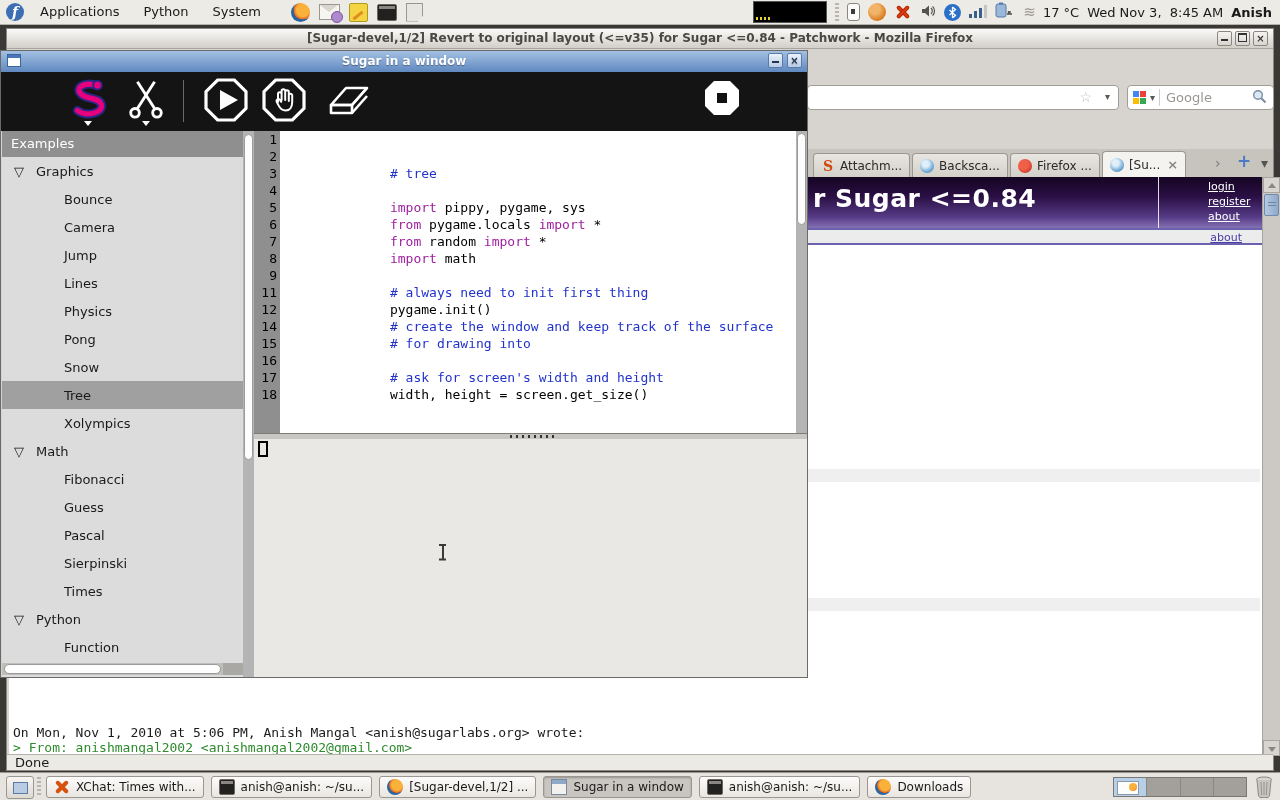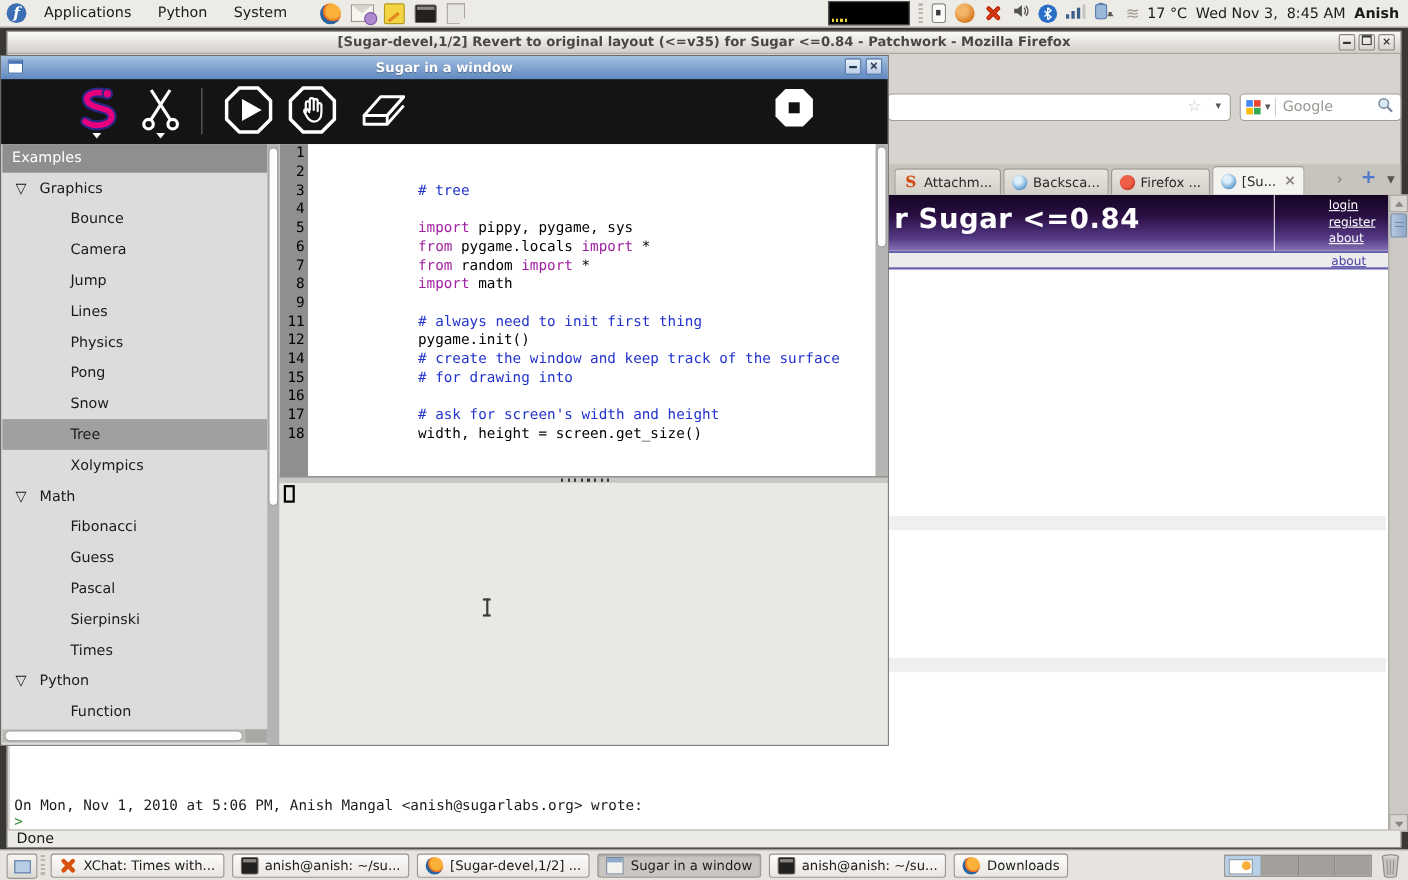--- a/index.html
+++ b/index.html
@@ -170,21 +170,21 @@
   .sb-hscroll{position:absolute;left:1px;top:612px;width:241px;height:12px;background:#c0beba;}
   .sb-hthumb{position:absolute;left:2px;top:1px;width:217px;height:10px;background:#fdfdfd;border:1px solid #9a9a9a;
     border-radius:5px;box-sizing:border-box;}
   .sb-corner{position:absolute;left:221px;top:0;width:20px;height:12px;background:#aaa8a4;}
 
   .sg-editor{position:absolute;left:253px;top:80px;width:542px;height:302px;background:#fff;overflow:hidden;
     font-family:"DejaVu Sans Mono",monospace;font-size:13px;}
   .gutter-bg{position:absolute;left:0;top:0;width:26px;height:100%;background:#8f8f8f;}
   .cline{position:relative;height:17px;display:flex;line-height:17px;white-space:pre;}
   .lnum{width:26px;flex:none;text-align:right;padding-right:3px;box-sizing:border-box;color:#000;}
-  .ccode{padding-left:6px;}
+  .ccode{padding-left:16px;}
   .seg-c{color:#2233cc;}
   .seg-k{color:#a020a0;}
   .seg-p{color:#000;}
   .sg-evscroll{position:absolute;left:795px;top:80px;width:11px;height:302px;background:#b4b4b4;}
   .sg-evthumb{position:absolute;left:1px;top:2px;width:9px;height:92px;background:#fdfdfd;border:1px solid #9a9a9a;
     border-radius:5px;box-sizing:border-box;}
 
   .sg-splitter{position:absolute;left:253px;top:382px;width:553px;height:6px;background:#c9c7c3;
     border-top:1px solid #7e7c78;box-sizing:border-box;}
   .split-dots{position:absolute;left:256px;top:1px;width:44px;height:3px;
@@ -363,21 +363,21 @@
             <span>about</span>
           </span>
       </div>
       <div class="pw-about-strip">
         <span class="pw-about-link">about</span>
       </div>
       <div class="rowbar r1"></div>
       <div class="rowbar r2"></div>
       <div class="email">
         
-      <div>On Mon, Nov 1, 2010 at 5:06 PM, Anish Mangal &lt;anish@sugarlabs.org&gt; wrote:</div><div class="q">&gt;</div></div>
+      <div>On Mon, Nov 1, 2010 at 5:06 PM, Anish Mangal &lt;anish@sugarlabs.org&gt; wrote:</div><div class="q">&gt; From: anishmangal2002 &lt;anishmangal2002@gmail.com&gt;</div><div class="q">&gt;</div></div>
     </div>
 
     <div class="ff-scroll">
       <span class="sc-btn sc-up"></span>
       <span class="sc-thumb"></span>
       <span class="sc-btn sc-dn"></span>
     </div>
 
     <div class="ff-status">
       <span>Done</span>

